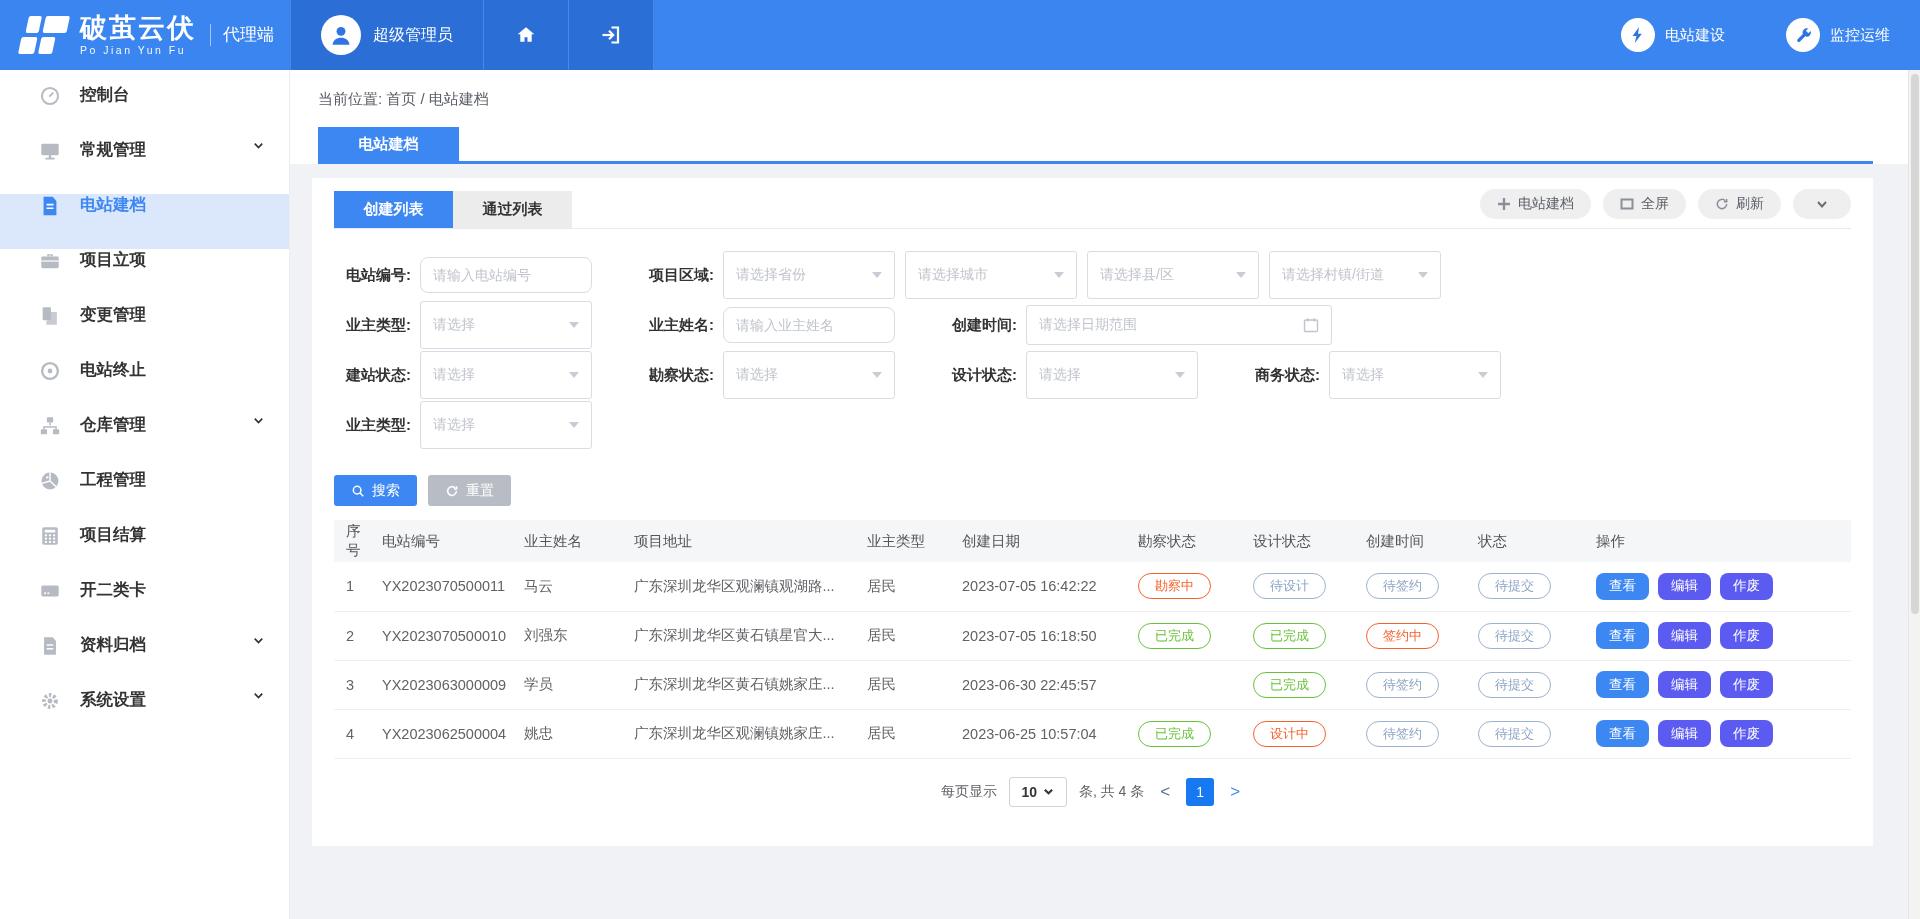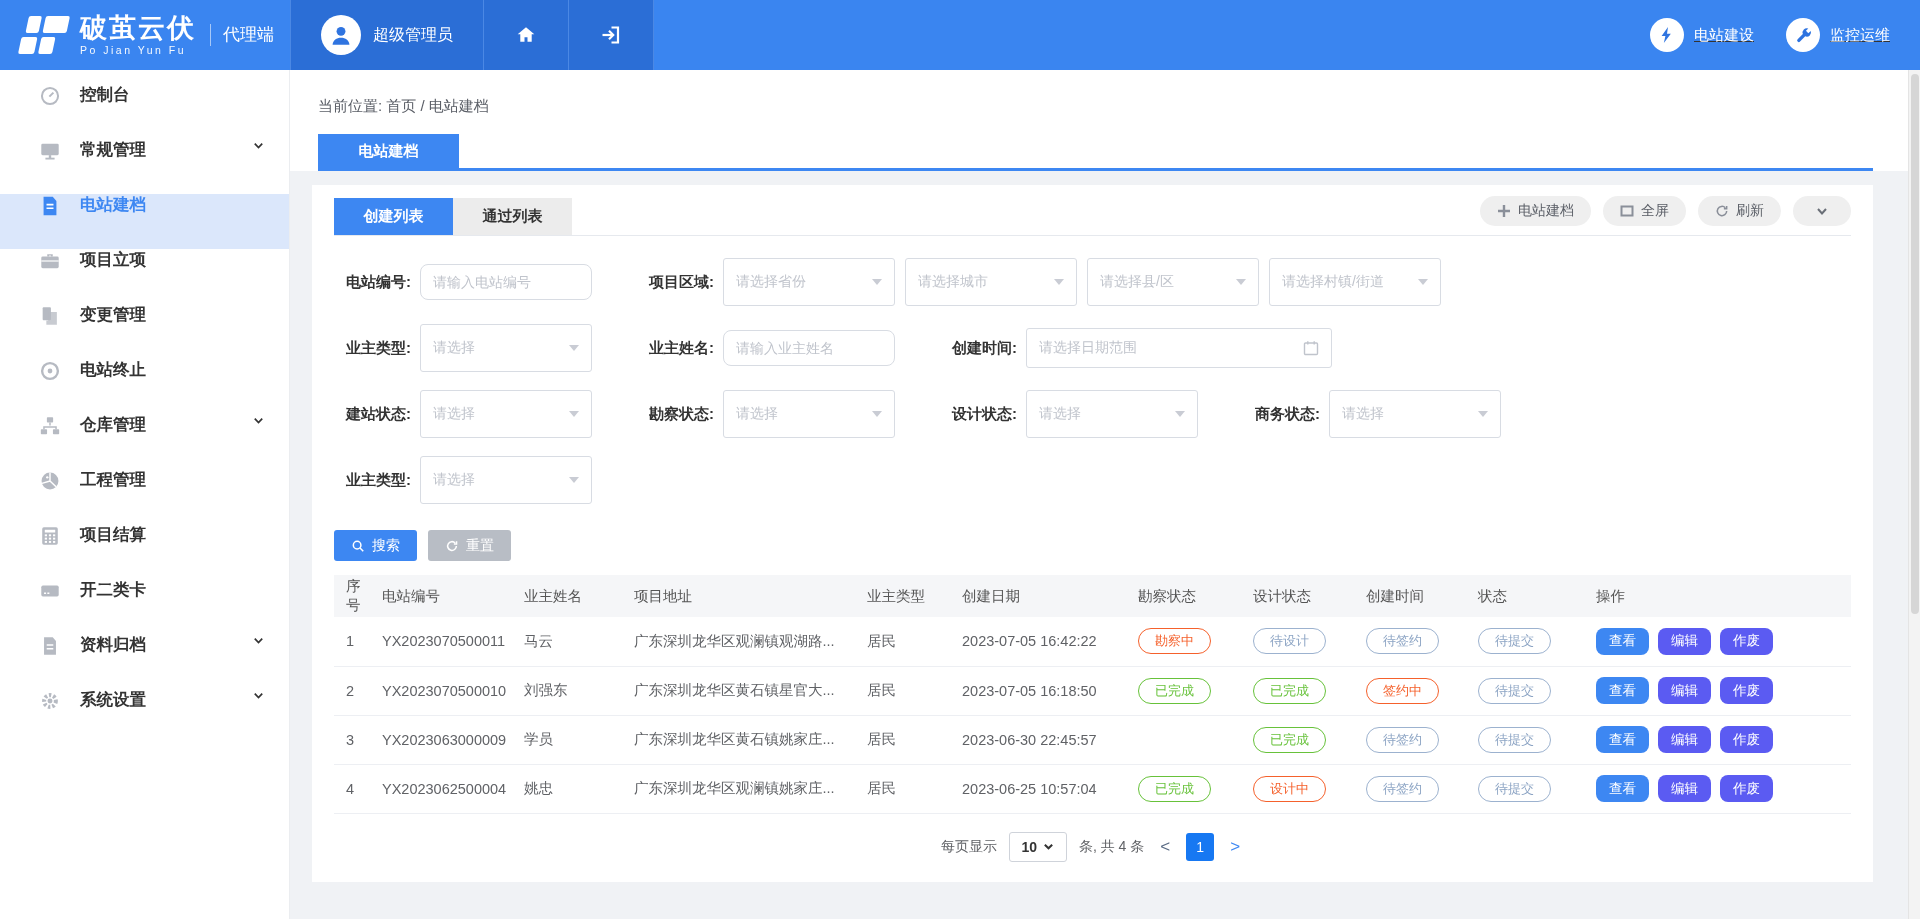--- a/index.html
+++ b/index.html
@@ -15,57 +15,57 @@
   .logo-text { color:#fff; line-height:1.05; }
   .logo-title { font-size:27px; font-weight:700; letter-spacing:2px; }
   .logo-sub { font-size:10.5px; letter-spacing:2.5px; margin-top:3px; opacity:.95; }
   .portal { color:#fff; font-size:17px; margin-left:14px; padding-left:12px; border-left:1px solid rgba(255,255,255,.55); line-height:22px; align-self:center; }
   .top-cells { display:flex; align-items:stretch; }
   .top-cell { display:flex; align-items:center; justify-content:center; padding:0 30px; background:#2b6ed6; border-right:1px solid #4b88e4; cursor:pointer; }
   .top-cell:first-child { border-left:1px solid #4b88e4; }
   .avatar { width:40px; height:40px; background:#fff; border-radius:50%; display:flex; align-items:center; justify-content:center; margin-right:12px; }
   .user-name { color:#fff; font-size:16px; }
   .top-spacer { flex:1; }
-  .top-nav { display:flex; align-items:center; gap:32px; padding-right:30px;text-decoration:underline; }
+  .top-nav { display:flex; align-items:center; gap:61px; padding-right:30px; }
   .top-nav-item { display:flex; align-items:center; gap:10px; color:#fff; font-size:15px; cursor:pointer; }
   .circle-icon { width:34px; height:34px; background:#fff; border-radius:50%; display:flex; align-items:center; justify-content:center; }
 
   
   .body-row { display:flex; height:849px; }
   .sidebar { width:290px; min-width:290px; background:#fff; border-right:1px solid #ebedf0; padding-top:14px; }
   .sb-item { height:55px; display:flex; padding-left:38px; position:relative; cursor:pointer; }
   .sb-icon { width:24px; height:24px; color:#b6bac2; display:flex; align-items:center; justify-content:center; }
   .sb-icon svg { width:22px; height:22px; }
   .sb-label { margin-left:18px; font-size:16.5px; font-weight:700; color:#333; }
   .sb-chev { position:absolute; right:24px; color:#333; display:flex; }
   .sb-item.active { background:#dbe7fb; }
   .sb-item.active .sb-icon { color:#3d87f2; }
   .sb-item.active .sb-label { color:#3d87f2; }
 
   .main { flex:1; display:flex; flex-direction:column; overflow:hidden; }
   .bc-zone { background:#fff; }
-  .breadcrumb { padding:27px 0 18px 28px; font-size:15px; color:#5a5e66; }
+  .breadcrumb { padding:20px 0 18px 28px; font-size:15px; color:#5a5e66; }
   .breadcrumb .bc-link { color:#5a5e66; cursor:pointer; }
   .page-tab-row { margin:0 47px 0 28px; border-bottom:3px solid #3d87f2; }
   .page-tab { width:141px; height:34px; background:#3d87f2; color:#fff; font-size:15px; font-weight:700; display:flex; align-items:center; justify-content:center; }
   .content { padding:14px 47px 0 22px; }
   .card { background:#fff; min-height:668px; padding:11px 22px 20px; }
 
   
   .card-head { display:flex; justify-content:space-between; align-items:flex-end; border-bottom:1px solid #e6e9ee; }
   .tabs { display:flex; }
   .tab { width:119px; height:37px; display:flex; align-items:center; justify-content:center; font-size:15px; font-weight:700; background:#ececec; color:#333; cursor:pointer; }
   .tab.active { background:#3d87f2; color:#fff; }
   .toolbar { display:flex; gap:12px; align-items:center; padding-bottom:9px; }
   .pill { height:30px; border-radius:15px; background:#efefef; color:#5a5e66; font-size:14px; display:flex; align-items:center; gap:7px; padding:0 17px; cursor:pointer; }
   .pill .p-icon { display:flex; color:#8a8f99; }
 
   
   .filters { margin-top:22px; }
-  .f-row { display:flex; margin-bottom:18px; }
+  .f-row { display:flex; margin-bottom:2px; }
   .f-group { display:flex; align-items:center; width:303px; }
   .f-group.wide { width:auto; }
   .f-label { width:86px; text-align:right; font-size:15px; font-weight:700; color:#333; padding-right:9px; white-space:nowrap; }
   .tinput { width:172px; height:36px; border:1px solid #d8dce3; border-radius:8px; padding:0 12px; font-size:14px; color:#606266; outline:none; font-family:inherit; }
   .tinput::placeholder { color:#c0c4cc; }
   .select { width:172px; height:48px; border:1px solid #d8dce3; border-radius:3px; display:flex; align-items:center; justify-content:space-between; padding:0 12px; cursor:pointer; background:#fff; }
   .select .ph { font-size:14px; color:#c0c4cc; }
   .select .caret { width:0; height:0; border-left:5px solid transparent; border-right:5px solid transparent; border-top:6px solid #c9ccd4; }
   .sel-row { display:flex; gap:10px; }
   .date-input { width:306px; height:40px; border:1px solid #d8dce3; border-radius:3px; display:flex; align-items:center; justify-content:space-between; padding:0 12px; cursor:pointer; }

